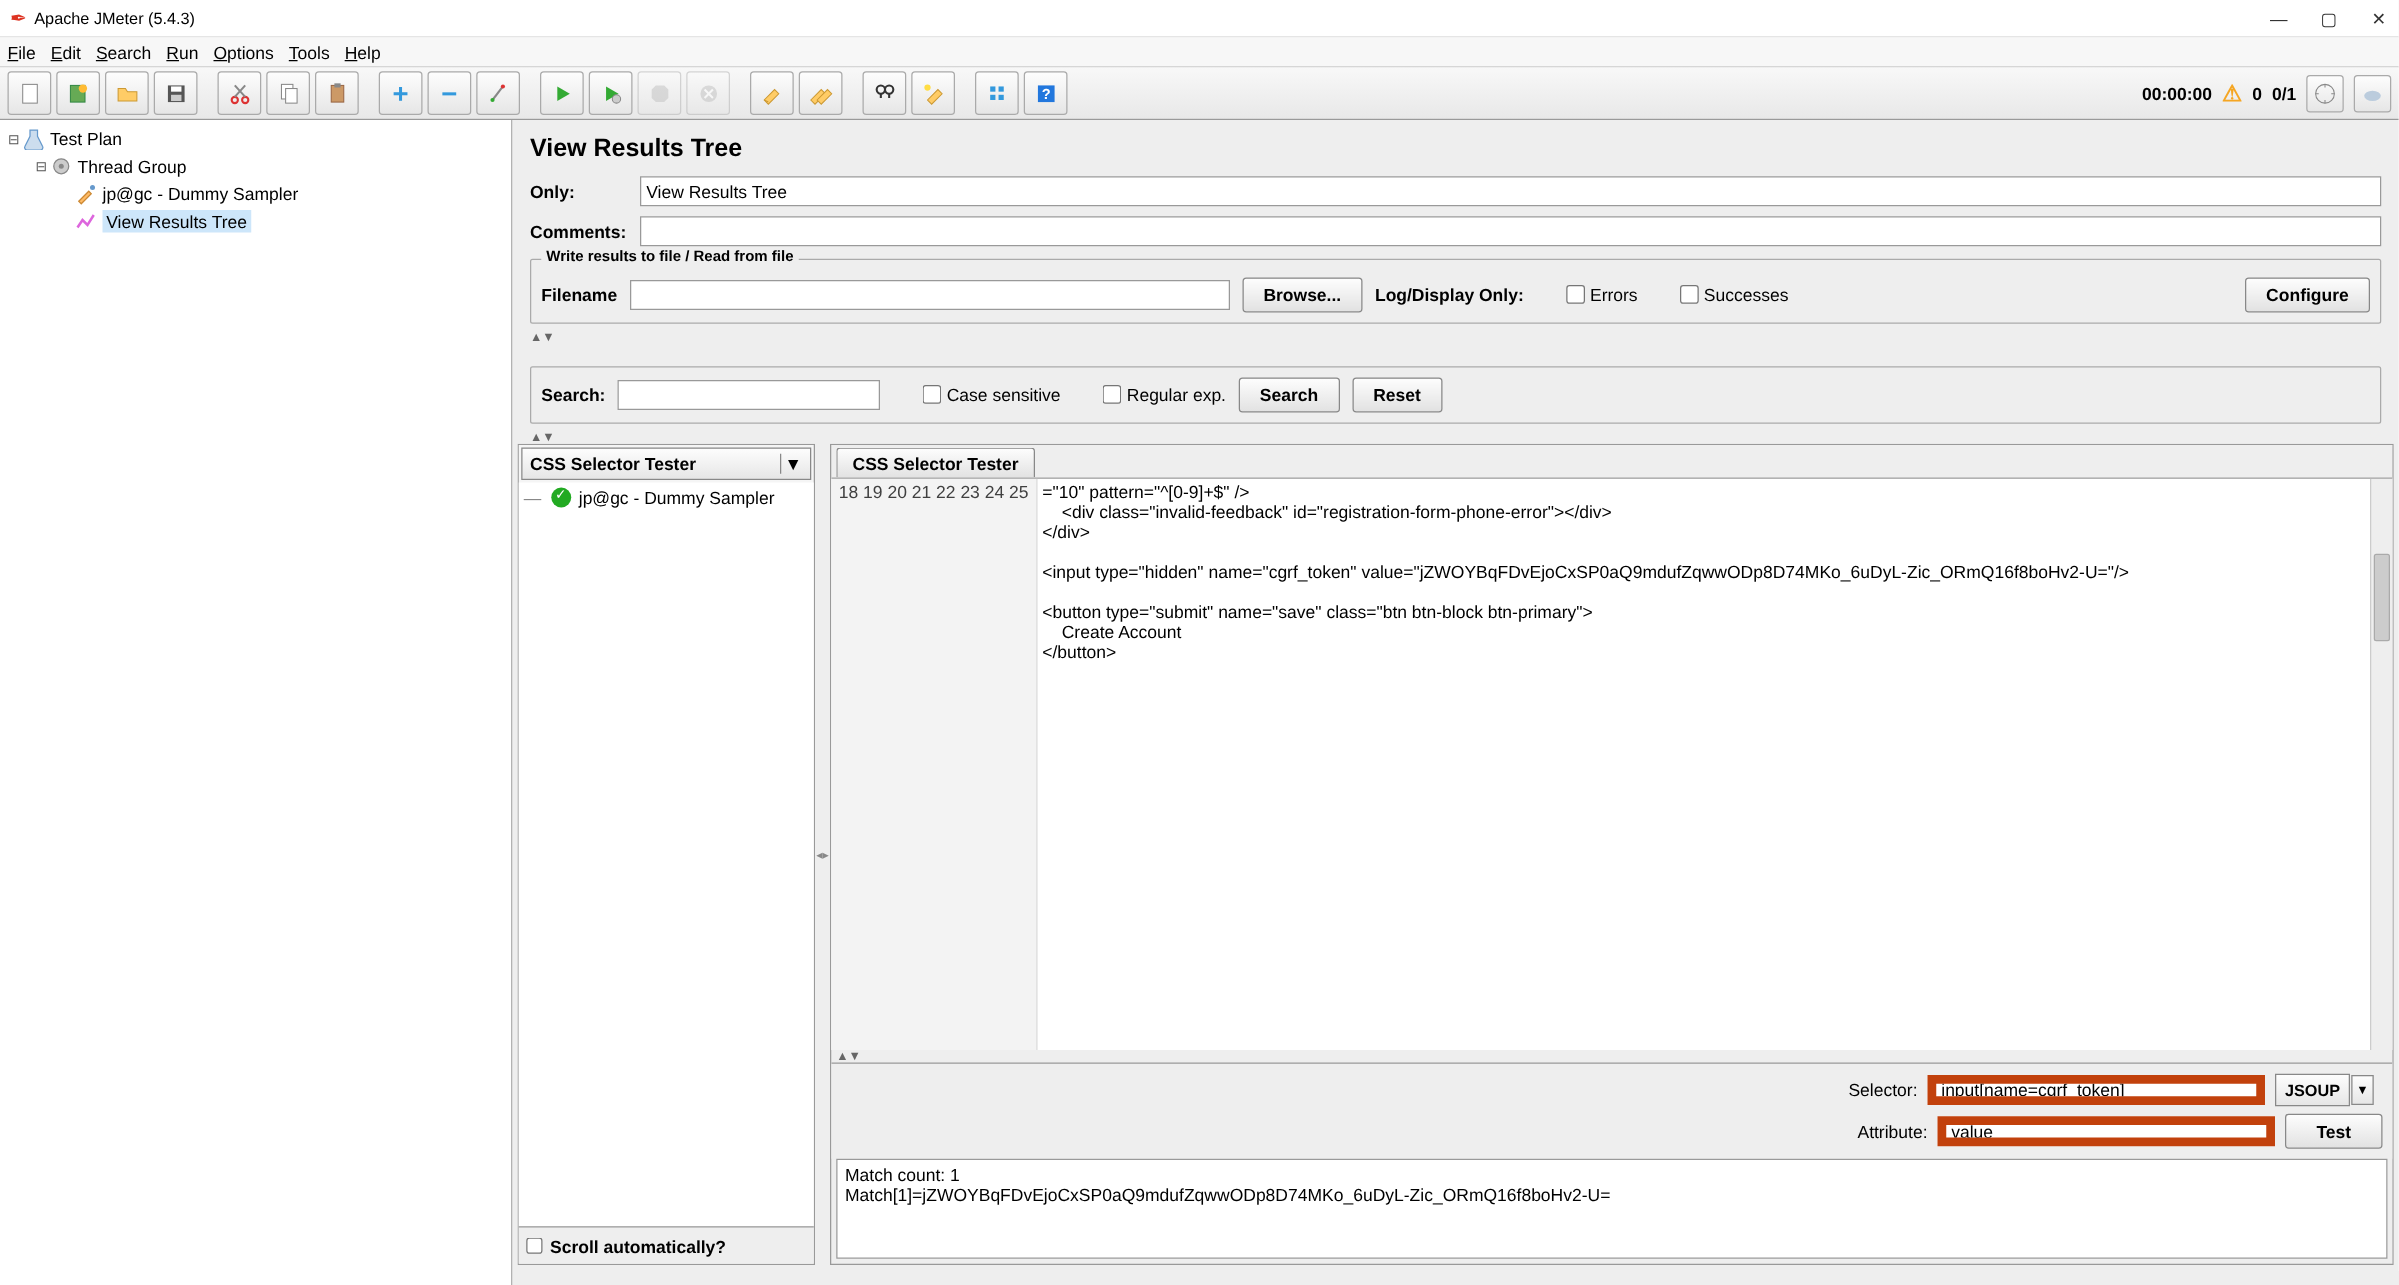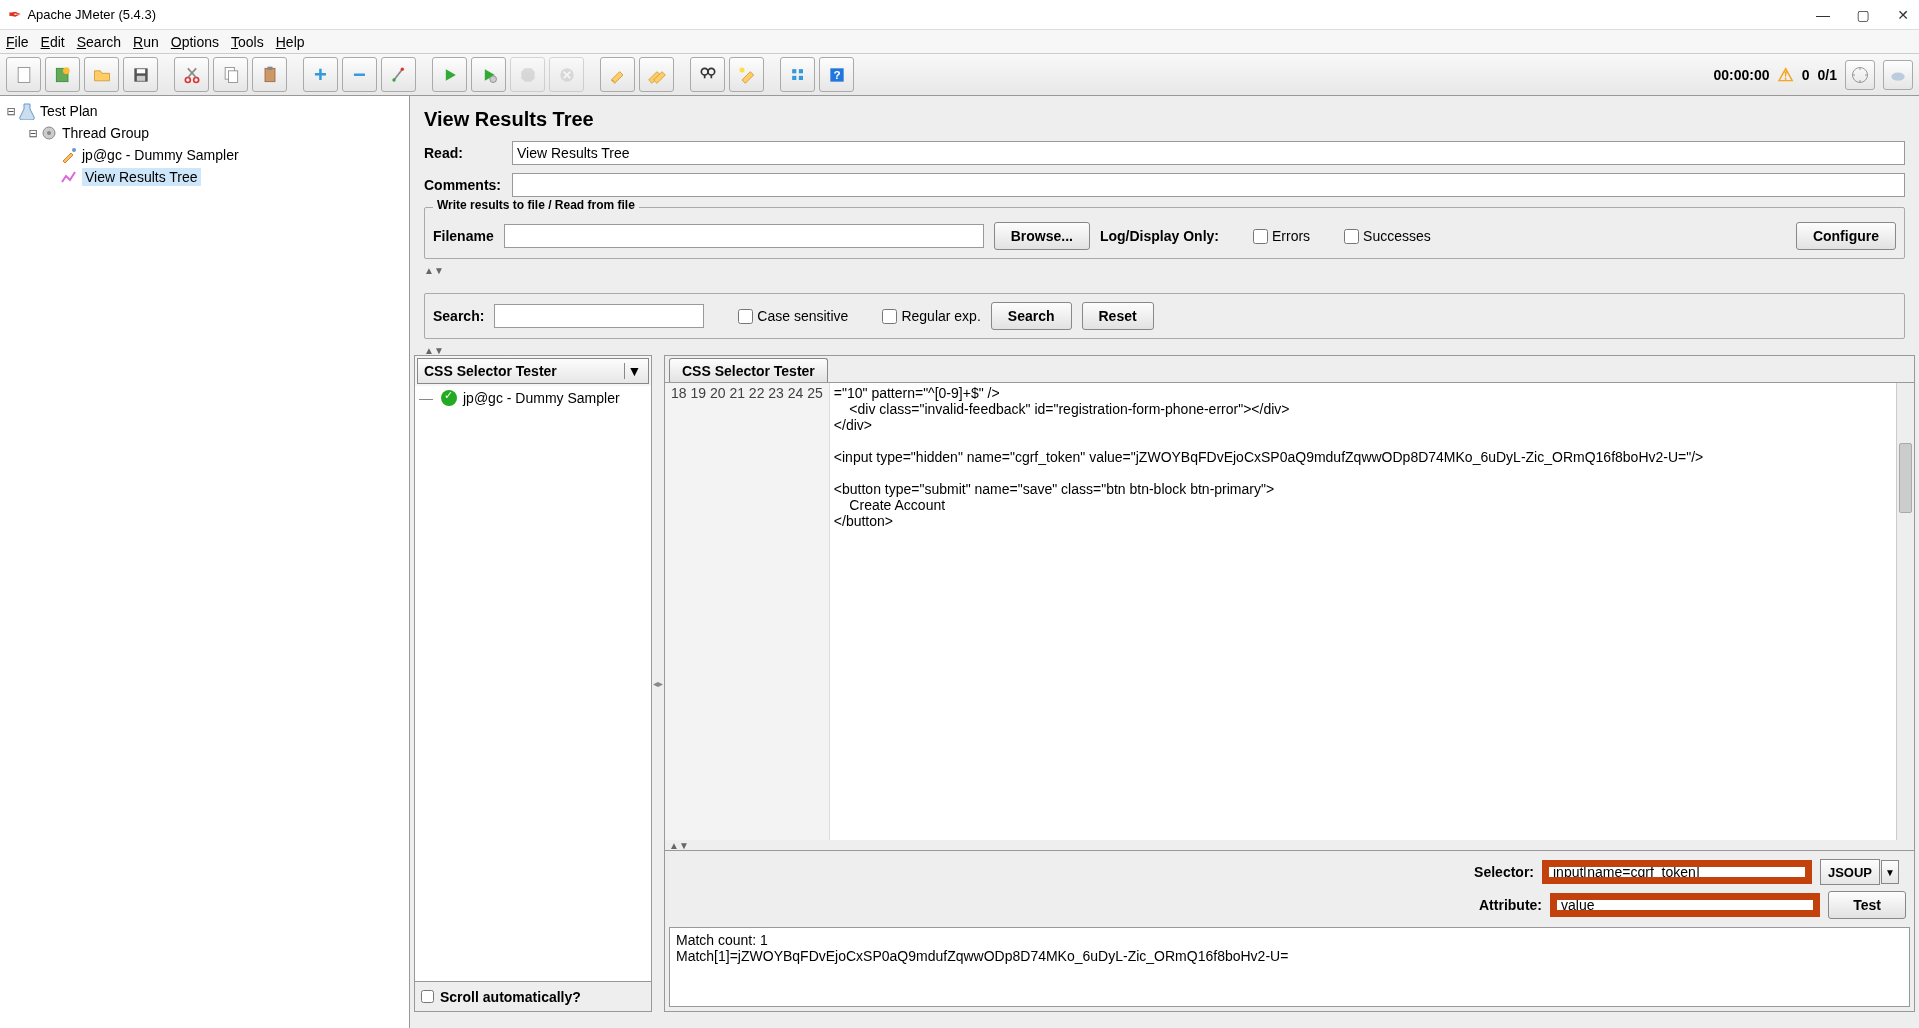--- a/index.html
+++ b/index.html
@@ -26,21 +26,21 @@
 .tree-selected { background: #cde6fa; }
 .right-panel { flex: 1; display: flex; flex-direction: column; background: #eee; overflow: hidden; }
 .rp-header { padding: 12px 14px 6px; font-size: 20px; font-weight: bold; }
 .rp-row { display: flex; align-items: center; padding: 4px 14px; gap: 8px; }
 .rp-label { width: 80px; font-weight: bold; font-size: 14px; }
 .rp-input { flex: 1; height: 24px; border: 1px solid #999; padding: 0 4px; background: #fff; font-size: 14px; }
 .fieldset { margin: 6px 14px; border: 1px solid #aaa; padding: 8px; border-radius: 2px; position: relative; background: #eee; }
 .fieldset-title { position: absolute; top: -10px; left: 8px; background: #eee; padding: 0 4px; font-weight: bold; font-size: 12px; }
 .fs-row { display: flex; align-items: center; gap: 10px; margin-top: 6px; }
 .btn { height: 28px; padding: 0 16px; border: 1px solid #888; border-radius: 3px; background: linear-gradient(#fdfdfd,#e2e2e2); cursor: pointer; font-size: 14px; font-weight: bold; }
-.chk { display: flex; align-items: center; gap: 4px; font-size: 14px; padding-left: 24px; }
+.chk { display: flex; gap: 4px; font-size: 14px; padding-left: 24px; }
 .chk input { width: 15px; height: 15px; }
 .arrows { height: 10px; padding-left: 14px; color: #666; font-size: 10px; }
 .result-area { flex: 1; display: flex; margin: 0 4px 16px 4px; gap: 2px; overflow: hidden; }
 .result-left { width: 238px; display: flex; flex-direction: column; border: 1px solid #999; background: #f5f5f5; }
 .combo { height: 26px; border: 1px solid #888; background: linear-gradient(#fdfdfd,#e6e6e6); display: flex; align-items: center; padding: 0 6px; font-weight: bold; font-size: 14px; position: relative; margin: 2px; }
 .combo .arrow { position: absolute; right: 4px; border-left: 1px solid #888; width: 20px; text-align: center; }
 .result-tree { flex: 1; background: #fff; padding: 4px; font-size: 14px; }
 .result-tree-item { display: flex; align-items: center; gap: 6px; }
 .shield { width: 16px; height: 16px; background: #2a2; border-radius: 50%; position: relative; }
 .shield::after { content: "✓"; color: #fff; font-size: 11px; position: absolute; left: 3px; top: -1px; }
@@ -50,21 +50,21 @@
 .tab { height: 26px; display: flex; }
 .tab-btn { border: 1px solid #888; border-bottom: none; background: linear-gradient(#fdfdfd,#e2e2e2); padding: 4px 12px; font-weight: bold; font-size: 14px; margin: 2px 0 0 4px; border-radius: 3px 3px 0 0; }
 .code-area { flex: 1; background: #fff; border-top: 1px solid #999; display: flex; overflow: auto; font-family: "Courier New", monospace; font-size: 14px; }
 .gutter { background: #f3f3f3; color: #404040; text-align: right; padding: 2px 6px; user-select: none; border-right: 1px solid #ddd; }
 .code { padding: 2px 4px; white-space: pre; flex: 1; }
 .scrollbar-v { width: 18px; background: #eee; border-left: 1px solid #ccc; position: relative; }
 .scrollbar-v .thumb { position: absolute; left: 2px; right: 2px; top: 60px; height: 70px; background: #ccc; border: 1px solid #aaa; border-radius: 2px; }
 .arrows2 { height: 10px; color: #666; font-size: 10px; padding-left: 4px; }
 .selector-box { border-top: 1px solid #999; padding: 8px; display: flex; flex-direction: column; gap: 6px; background: #eee; }
 .sel-row { display: flex; align-items: center; gap: 8px; justify-content: flex-end; }
-.sel-label { font-weight: bold; width: 70px; text-align: right; font-size: 14px; }
+.sel-label { font-weight: normal; width: 70px; text-align: right; font-size: 14px; }
 .sel-input { width: 270px; height: 24px; border: 7px solid #c2410c; padding: 0 4px; background: #fff; font-size: 14px; }
 .sel-combo { width: 60px; height: 26px; border: 1px solid #888; background: linear-gradient(#fdfdfd,#e6e6e6); font-weight: bold; font-size: 13px; display: flex; align-items: center; justify-content: center; position: relative; }
 .sel-combo .arr { position: absolute; right: -20px; width: 18px; height: 24px; border: 1px solid #888; background: linear-gradient(#fdfdfd,#e6e6e6); display: flex; align-items: center; justify-content: center; font-size: 10px; }
 .match-box { background: #fff; border: 1px solid #999; padding: 4px 6px; font-size: 14px; min-height: 80px; margin: 0 4px 4px 4px; }
 </style>
 </head>
 <body>
 
 <div class="titlebar">
   <span class="feather">✒</span>
@@ -262,21 +262,21 @@
             <path d="M2 14l4-6 4 4 5-8" fill="none" stroke="#d6d" stroke-width="2"></path>
           </svg>
         </span>
       <span class="tree-selected" style="padding:1px 3px">View Results Tree</span>
     </div>
   </div>
 
   <div class="right-panel">
     <div class="rp-header">View Results Tree</div>
     <div class="rp-row">
-      <div class="rp-label">Read:</div>
+      <div class="rp-label">Only:</div>
       <input class="rp-input" value="View Results Tree" style="">
     </div>
     <div class="rp-row">
       <div class="rp-label">Comments:</div>
       <input class="rp-input" value="" style="">
     </div>
 
     <div class="fieldset">
       <div class="fieldset-title">Write results to file / Read from file</div>
       <div class="fs-row">

